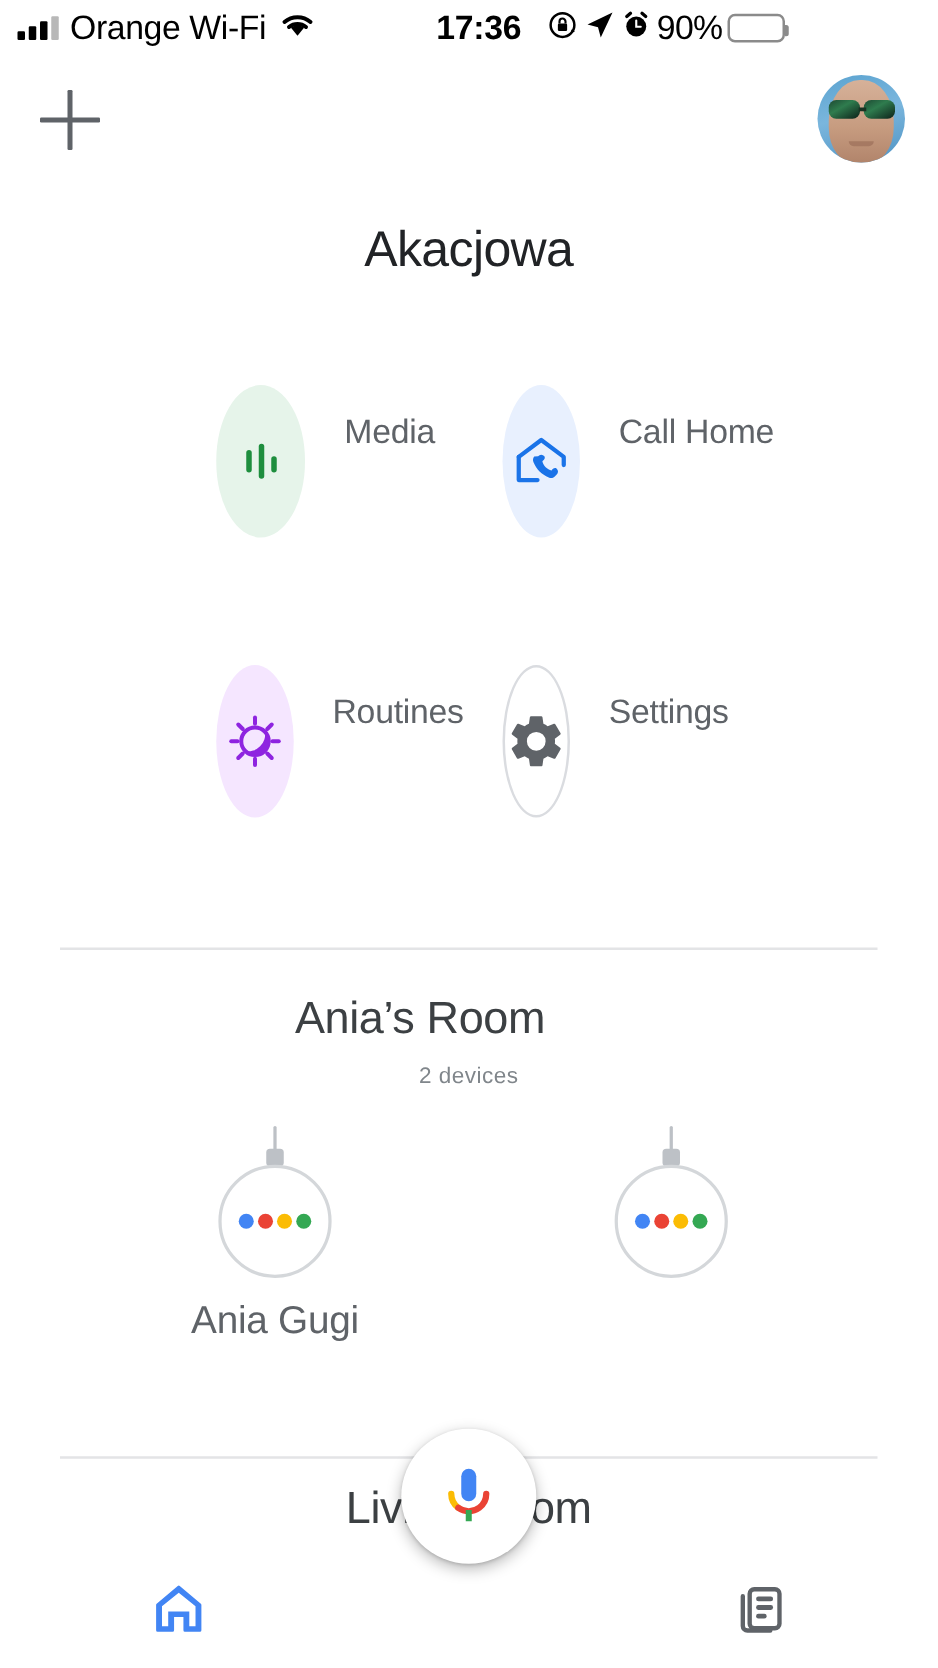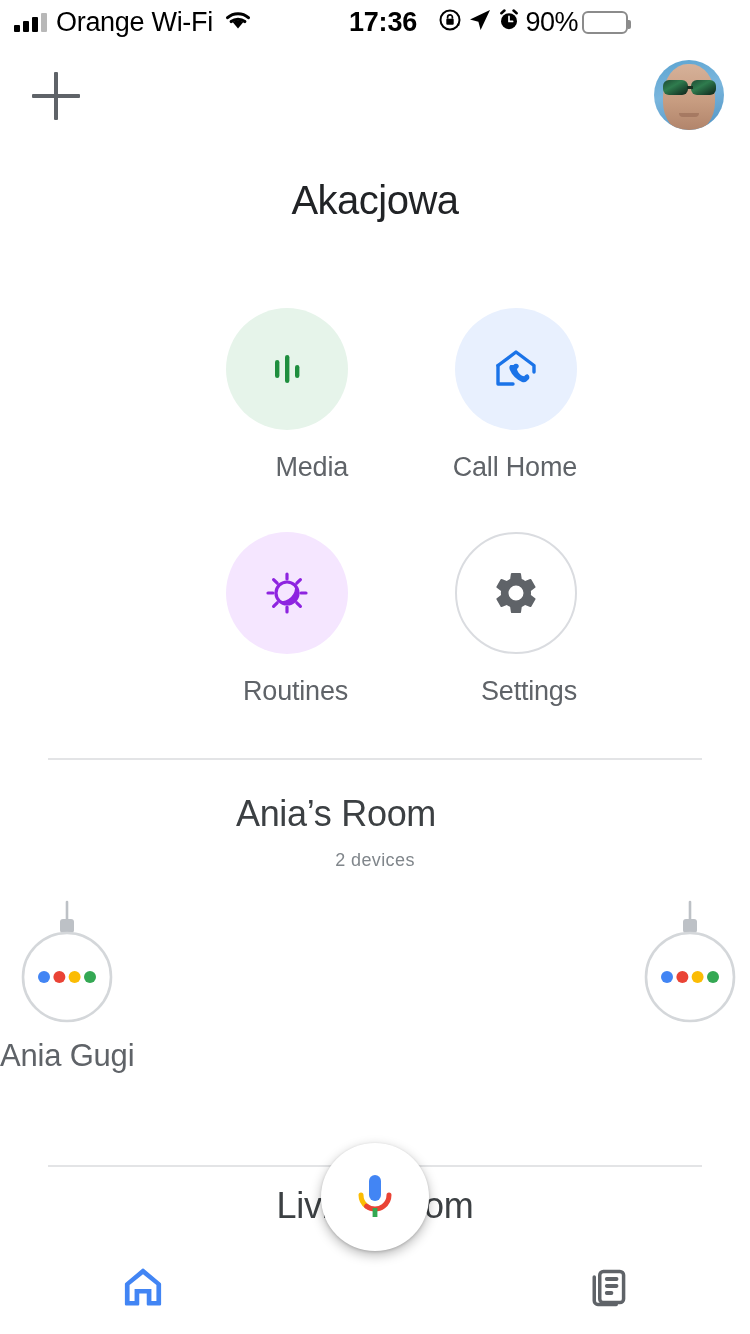--- a/index.html
+++ b/index.html
@@ -85,21 +85,21 @@
     font-size:40px; font-weight:400; color:#212326; letter-spacing:-0.5px;
   }
 
   
   .actions-row {
     position:absolute; left:0; width:750px;
     display:flex; justify-content:center;
   }
   .actions-row.r1 { top:308px; gap:54px; }
   .actions-row.r2 { top:532px; gap:54px; }
-  .action { width:175px; display:flex; flex-direction:column; align-items:flex-end; cursor:pointer; }
+  .action { width:175px; display:flex; align-items:flex-start; cursor:pointer;gap:31px; }
   .action .bubble {
     width:122px; height:122px; border-radius:50%;
     display:flex; align-items:center; justify-content:center;
   }
   .action .lbl {
     margin-top:22px; font-size:27px; color:#5f6368; letter-spacing:-0.2px;
     white-space:nowrap;
   }
   .bubble.outline { background:#fff; border:2px solid #dadce0; }
 
@@ -114,21 +114,21 @@
   .room-title {
     position:absolute; top:793px; left:0; width:672px; text-align:center;
     font-size:36px; color:#3c4043; letter-spacing:-0.3px;
   }
   .room-sub {
     position:absolute; top:850px; left:0; width:750px; text-align:center;
     font-size:18px; color:#80868b; letter-spacing:0.4px;
   }
   .devices {
     position:absolute; top:898px; left:0; width:750px;
-    display:flex; justify-content:space-between; gap:190px;
+    display:flex; justify-content:center; gap:190px;
   }
   .device { display:flex; flex-direction:column; align-items:center; cursor:pointer; }
   .device .dname {
     margin-top:12px; font-size:31px; color:#5f6368; letter-spacing:-0.2px; white-space:nowrap;
   }
 
   
   .next-room {
     position:absolute; top:1185px; left:0; width:750px; text-align:center;
     font-size:36px; color:#3c4043; letter-spacing:-0.3px;

